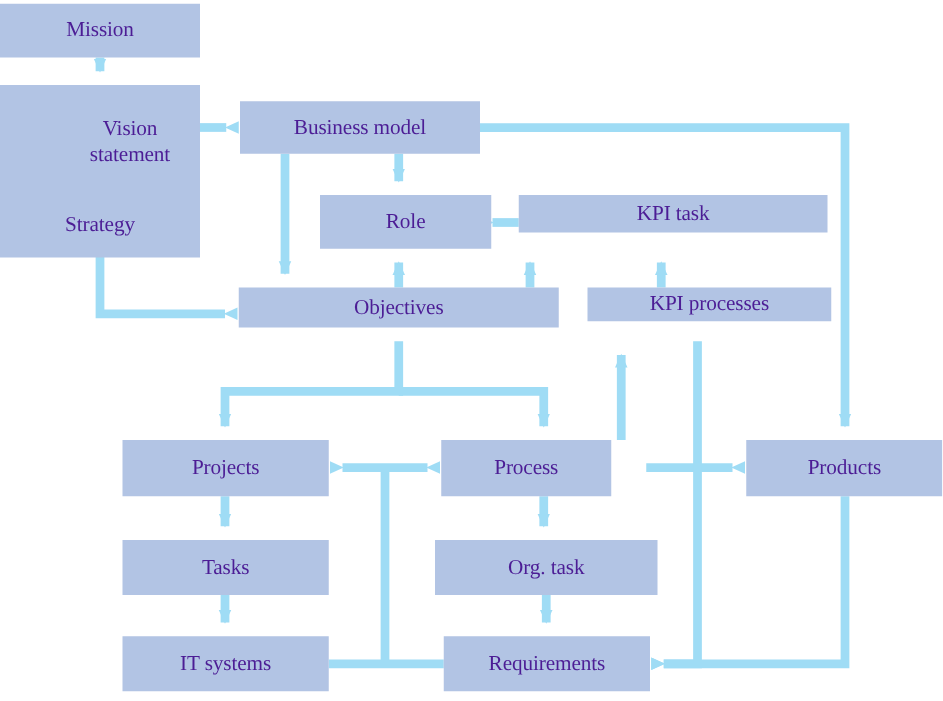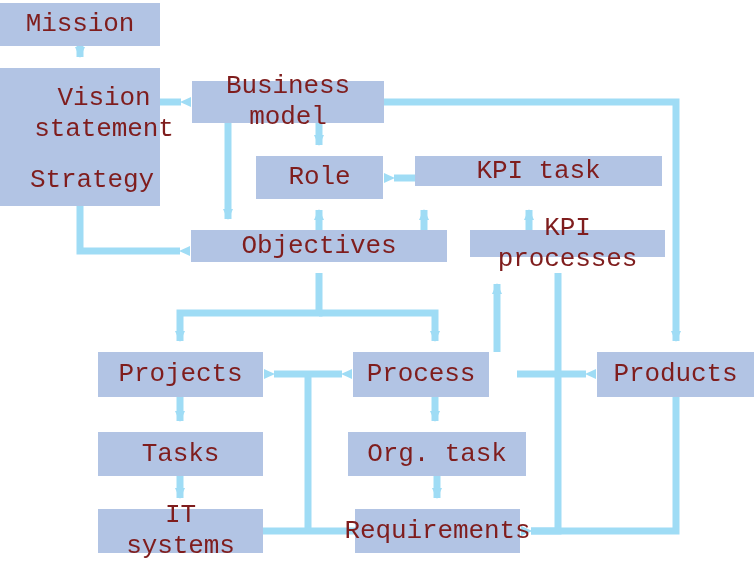--- a/index.html
+++ b/index.html
@@ -27,23 +27,23 @@
     pointer-events: none;
   }
   .node {
     position: absolute;
     box-sizing: border-box;
     background: #b2c4e4;
     display: flex;
     align-items: center;
     justify-content: center;
     text-align: center;
-    color: #7f1d1d;
-    font-family: Liberation Mono, monospace;
-    font-size: 26px;
+    color: #4c1d95;
+    font-family: Liberation Serif, serif;
+    font-size: 17px;
     line-height: 1.18;
     letter-spacing: -0.1px;
     z-index: 3;
   }
   .node span {
     display: block;
     padding: 0 6px;
     white-space: pre-line;
   }
 </style>
@@ -122,29 +122,29 @@
 
   <div class="node" style="left:0px; top:3px; width:160px; height:43px;">
     <span>Mission</span>
   </div>
 
   <div class="node" style="left:0px; top:68px; width:160px; height:91px;padding-left:48px;">
     <span>Vision
 statement</span>
   </div>
 
-  <div class="node" style="left:0px; top:155px; width:160px; height:51px;justify-content:flex-end;">
+  <div class="node" style="left:0px; top:155px; width:160px; height:51px;">
     <span>Strategy</span>
   </div>
 
   <div class="node" style="left:192px; top:81px; width:192px; height:42px;">
     <span>Business model</span>
   </div>
 
-  <div class="node" style="left:256px; top:156px; width:127px; height:43px;">
+  <div class="node" style="left:256px; top:156px; width:137px; height:43px;">
     <span>Role</span>
   </div>
 
   <div class="node" style="left:415px; top:156px; width:247px; height:30px;">
     <span>KPI task</span>
   </div>
 
   <div class="node" style="left:191px; top:230px; width:256px; height:32px;">
     <span>Objectives</span>
   </div>

